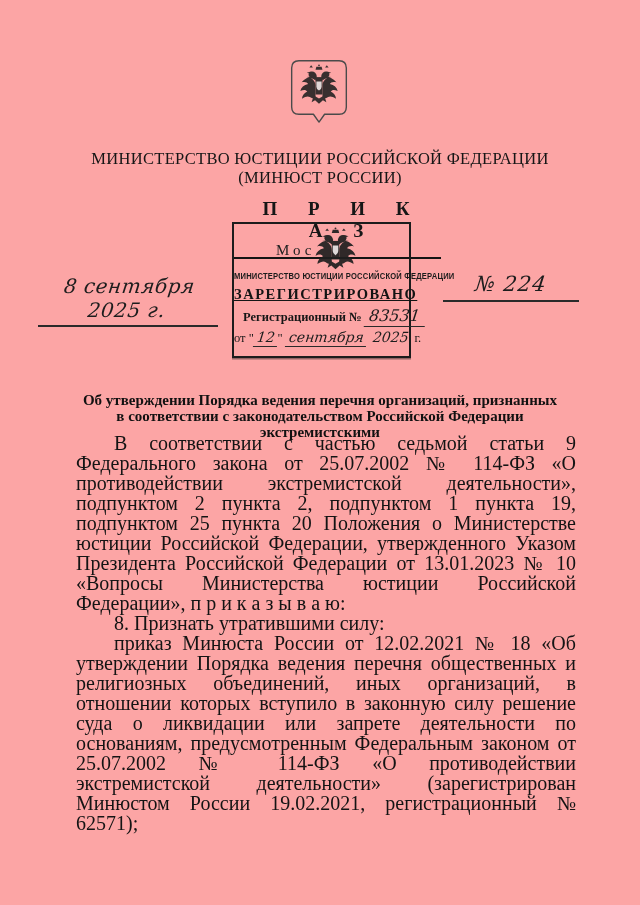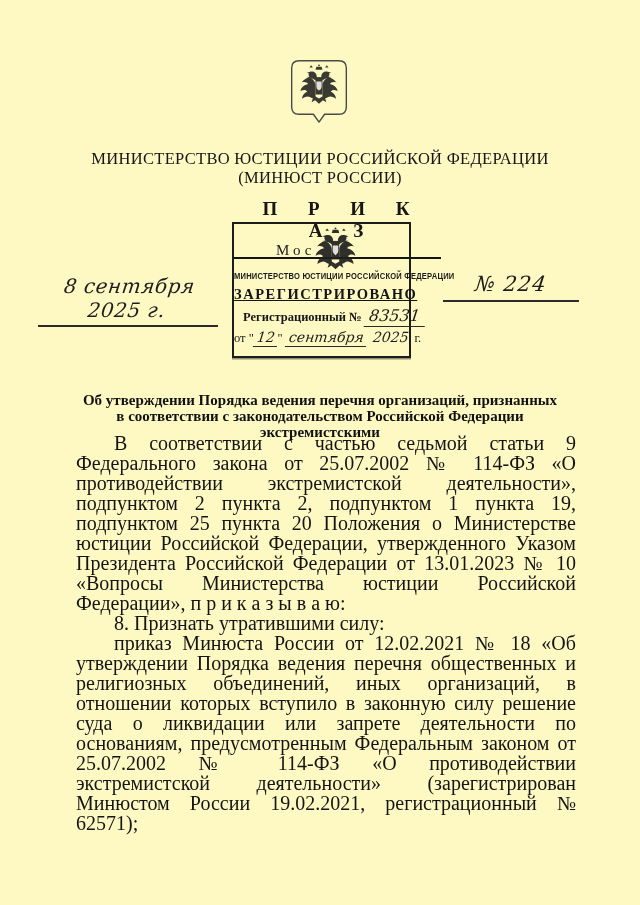--- a/index.html
+++ b/index.html
@@ -1,18 +1,18 @@
 <!DOCTYPE html>
 <html><head>
 <meta charset="utf-8">
 <style>
   html,body { margin:0; padding:0; background:#ffffff; }
   .page {
     position:relative; width:640px; height:905px; margin:0 auto;
-    background:#fef9c3; overflow:hidden;
+    background:#fca5a5; overflow:hidden;
     font-family:"Liberation Serif", serif; color:#161616;
   }
   svg.defs { position:absolute; width:0; height:0; }
 
   .coat { position:absolute; left:290px; top:59px; }
 
   .ministry-header {
     position:absolute; top:149px; left:70px; width:500px;
     text-align:center; font-size:16.5px; line-height:19px; letter-spacing:0.3px;
   }

